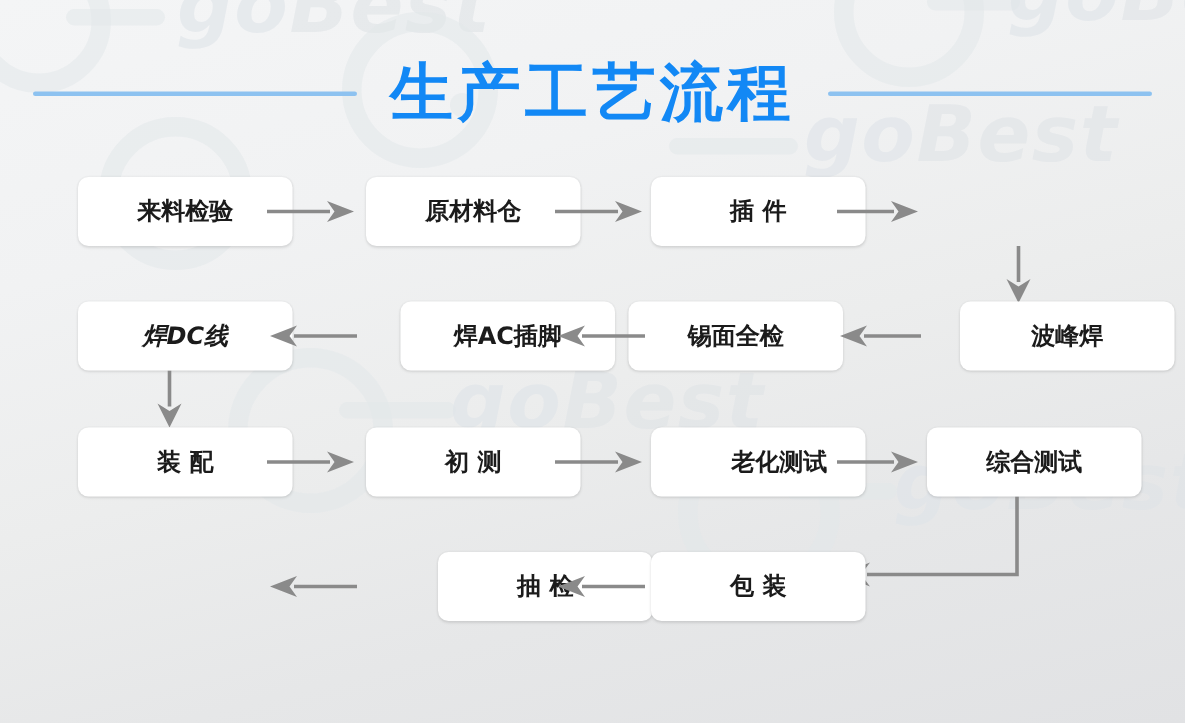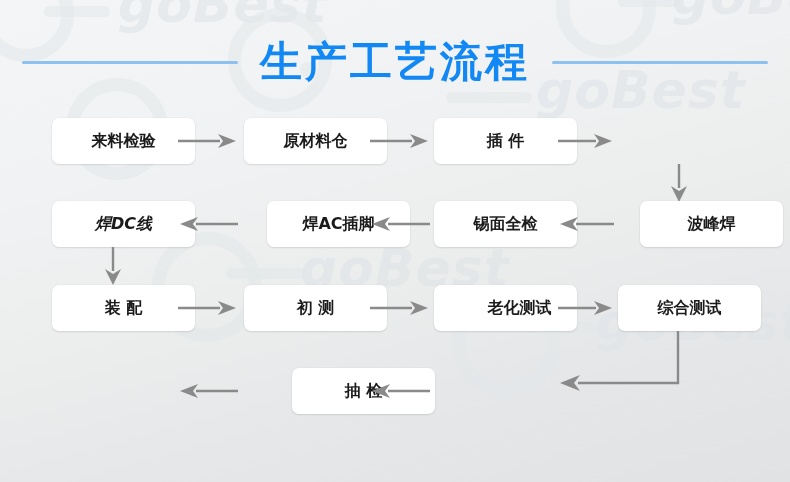--- a/index.html
+++ b/index.html
@@ -189,21 +189,21 @@
         <path d="M3 22 L11 38 L19 22 L11 27 Z" fill="#8a8a8a"></path>
       </svg>
   </div>
 
   <div class="node" style="left:52px;  top:201px;font-style:italic;">
     <span class="node-label">焊DC线</span>
   </div>
   <div class="node" style="left:249px; top:201px;margin-left:18px;">
     <span class="node-label">焊AC插脚</span>
   </div>
-  <div class="node" style="left:434px; top:201px;text-align:center;">
+  <div class="node" style="left:419px; top:201px;text-align:center;">
     <span class="node-label">锡面全检</span>
   </div>
   <div class="node" style="left:640px; top:201px;">
     <span class="node-label">波峰焊</span>
   </div>
 
   <div class="arrow-h" style="left:178px; top:214px;">
     <svg width="60" height="20" viewBox="0 0 60 20">
         <path d="M18 10 L60 10" stroke="#8a8a8a" stroke-width="2.4" fill="none"></path>
         <path d="M20 3 L2 10 L20 17 L15 10 Z" fill="#8a8a8a"></path>
@@ -264,20 +264,23 @@
   <div class="elbow" style="left:556px; top:331px;">
     <svg width="136" height="66" viewBox="0 0 136 66">
       <path d="M122 0 L122 52 L22 52" stroke="#8a8a8a" stroke-width="2.4" fill="none"></path>
       <path d="M24 44 L4 52 L24 60 L18 52 Z" fill="#8a8a8a"></path>
     </svg>
   </div>
 
   <div class="node" style="left:244px; top:368px;margin-left:48px;">
     <span class="node-label">抽 检</span>
   </div>
+  <div class="node" style="left:434px; top:368px;">
+    <span class="node-label">包 装</span>
+  </div>
 
   <div class="arrow-h" style="left:178px; top:381px;">
     <svg width="60" height="20" viewBox="0 0 60 20">
         <path d="M18 10 L60 10" stroke="#8a8a8a" stroke-width="2.4" fill="none"></path>
         <path d="M20 3 L2 10 L20 17 L15 10 Z" fill="#8a8a8a"></path>
       </svg>
   </div>
   <div class="arrow-h" style="left:370px; top:381px;">
     <svg width="60" height="20" viewBox="0 0 60 20">
         <path d="M18 10 L60 10" stroke="#8a8a8a" stroke-width="2.4" fill="none"></path>

